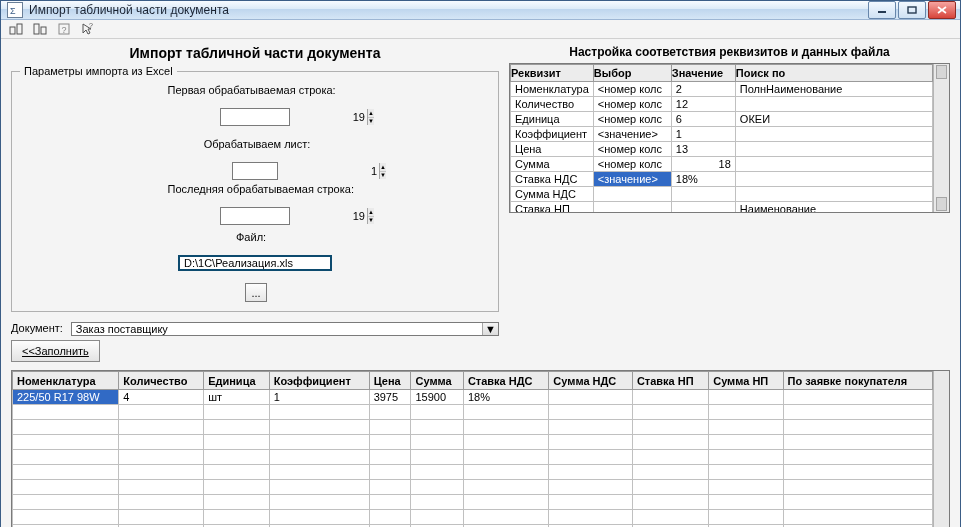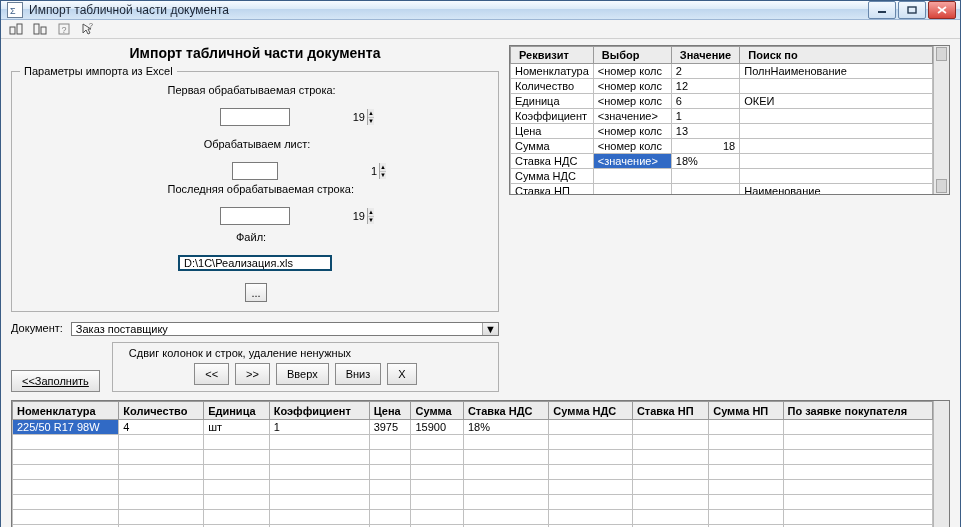--- a/index.html
+++ b/index.html
@@ -210,21 +210,21 @@
   .map-scroll::after { bottom: 1px; }
 
   table.grid {
     border-collapse: collapse;
     width: 100%;
     font-size: 11px;
   }
   table.grid th {
     background: #ececec;
     border: 1px solid #9a9a9a;
-    padding: 1px 8px;
+    padding: 1px 0;
     font-weight: bold;
     text-align: left;
     height: 17px;
   }
   table.grid td {
     border: 1px solid #c0c0c0;
     padding: 0 4px;
     height: 15px;
     white-space: nowrap;
     overflow: hidden;
@@ -381,34 +381,25 @@
         <div class="doc-row">
           <span class="lbl">Документ:</span>
           <div class="combo">
             <span>Заказ поставщику</span>
             <div class="dd">▼</div>
           </div>
         </div>
 
         <div style="display:flex; align-items:flex-end; gap:12px;">
           <button class="btn fill-btn">&lt;&lt;Заполнить</button>
-          <div class="shift-group" style="margin-left:0; flex:1;">
-            <div class="legend">Сдвиг колонок и строк, удаление ненужных</div>
-            <div class="btn-row" style="justify-content:center;">
-              <button class="btn">&lt;&lt;</button>
-              <button class="btn">&gt;&gt;</button>
-              <button class="btn">Вверх</button>
-              <button class="btn">Вниз</button>
-              <button class="btn">X</button>
-            </div>
-          </div>
         </div>
       </div>
 
       <div class="right-pane">
+        <div class="right-title">Настройка соответствия реквизитов и данных файла</div>
         <div class="map-wrap">
           <div class="map-grid">
             <table class="grid" id="map-table">
               <thead>
                   <tr id="map-head">
                     <th>Реквизит</th>
                     <th>Выбор</th>
                     <th>Значение</th>
                     <th>Поиск по</th>
                   </tr>

